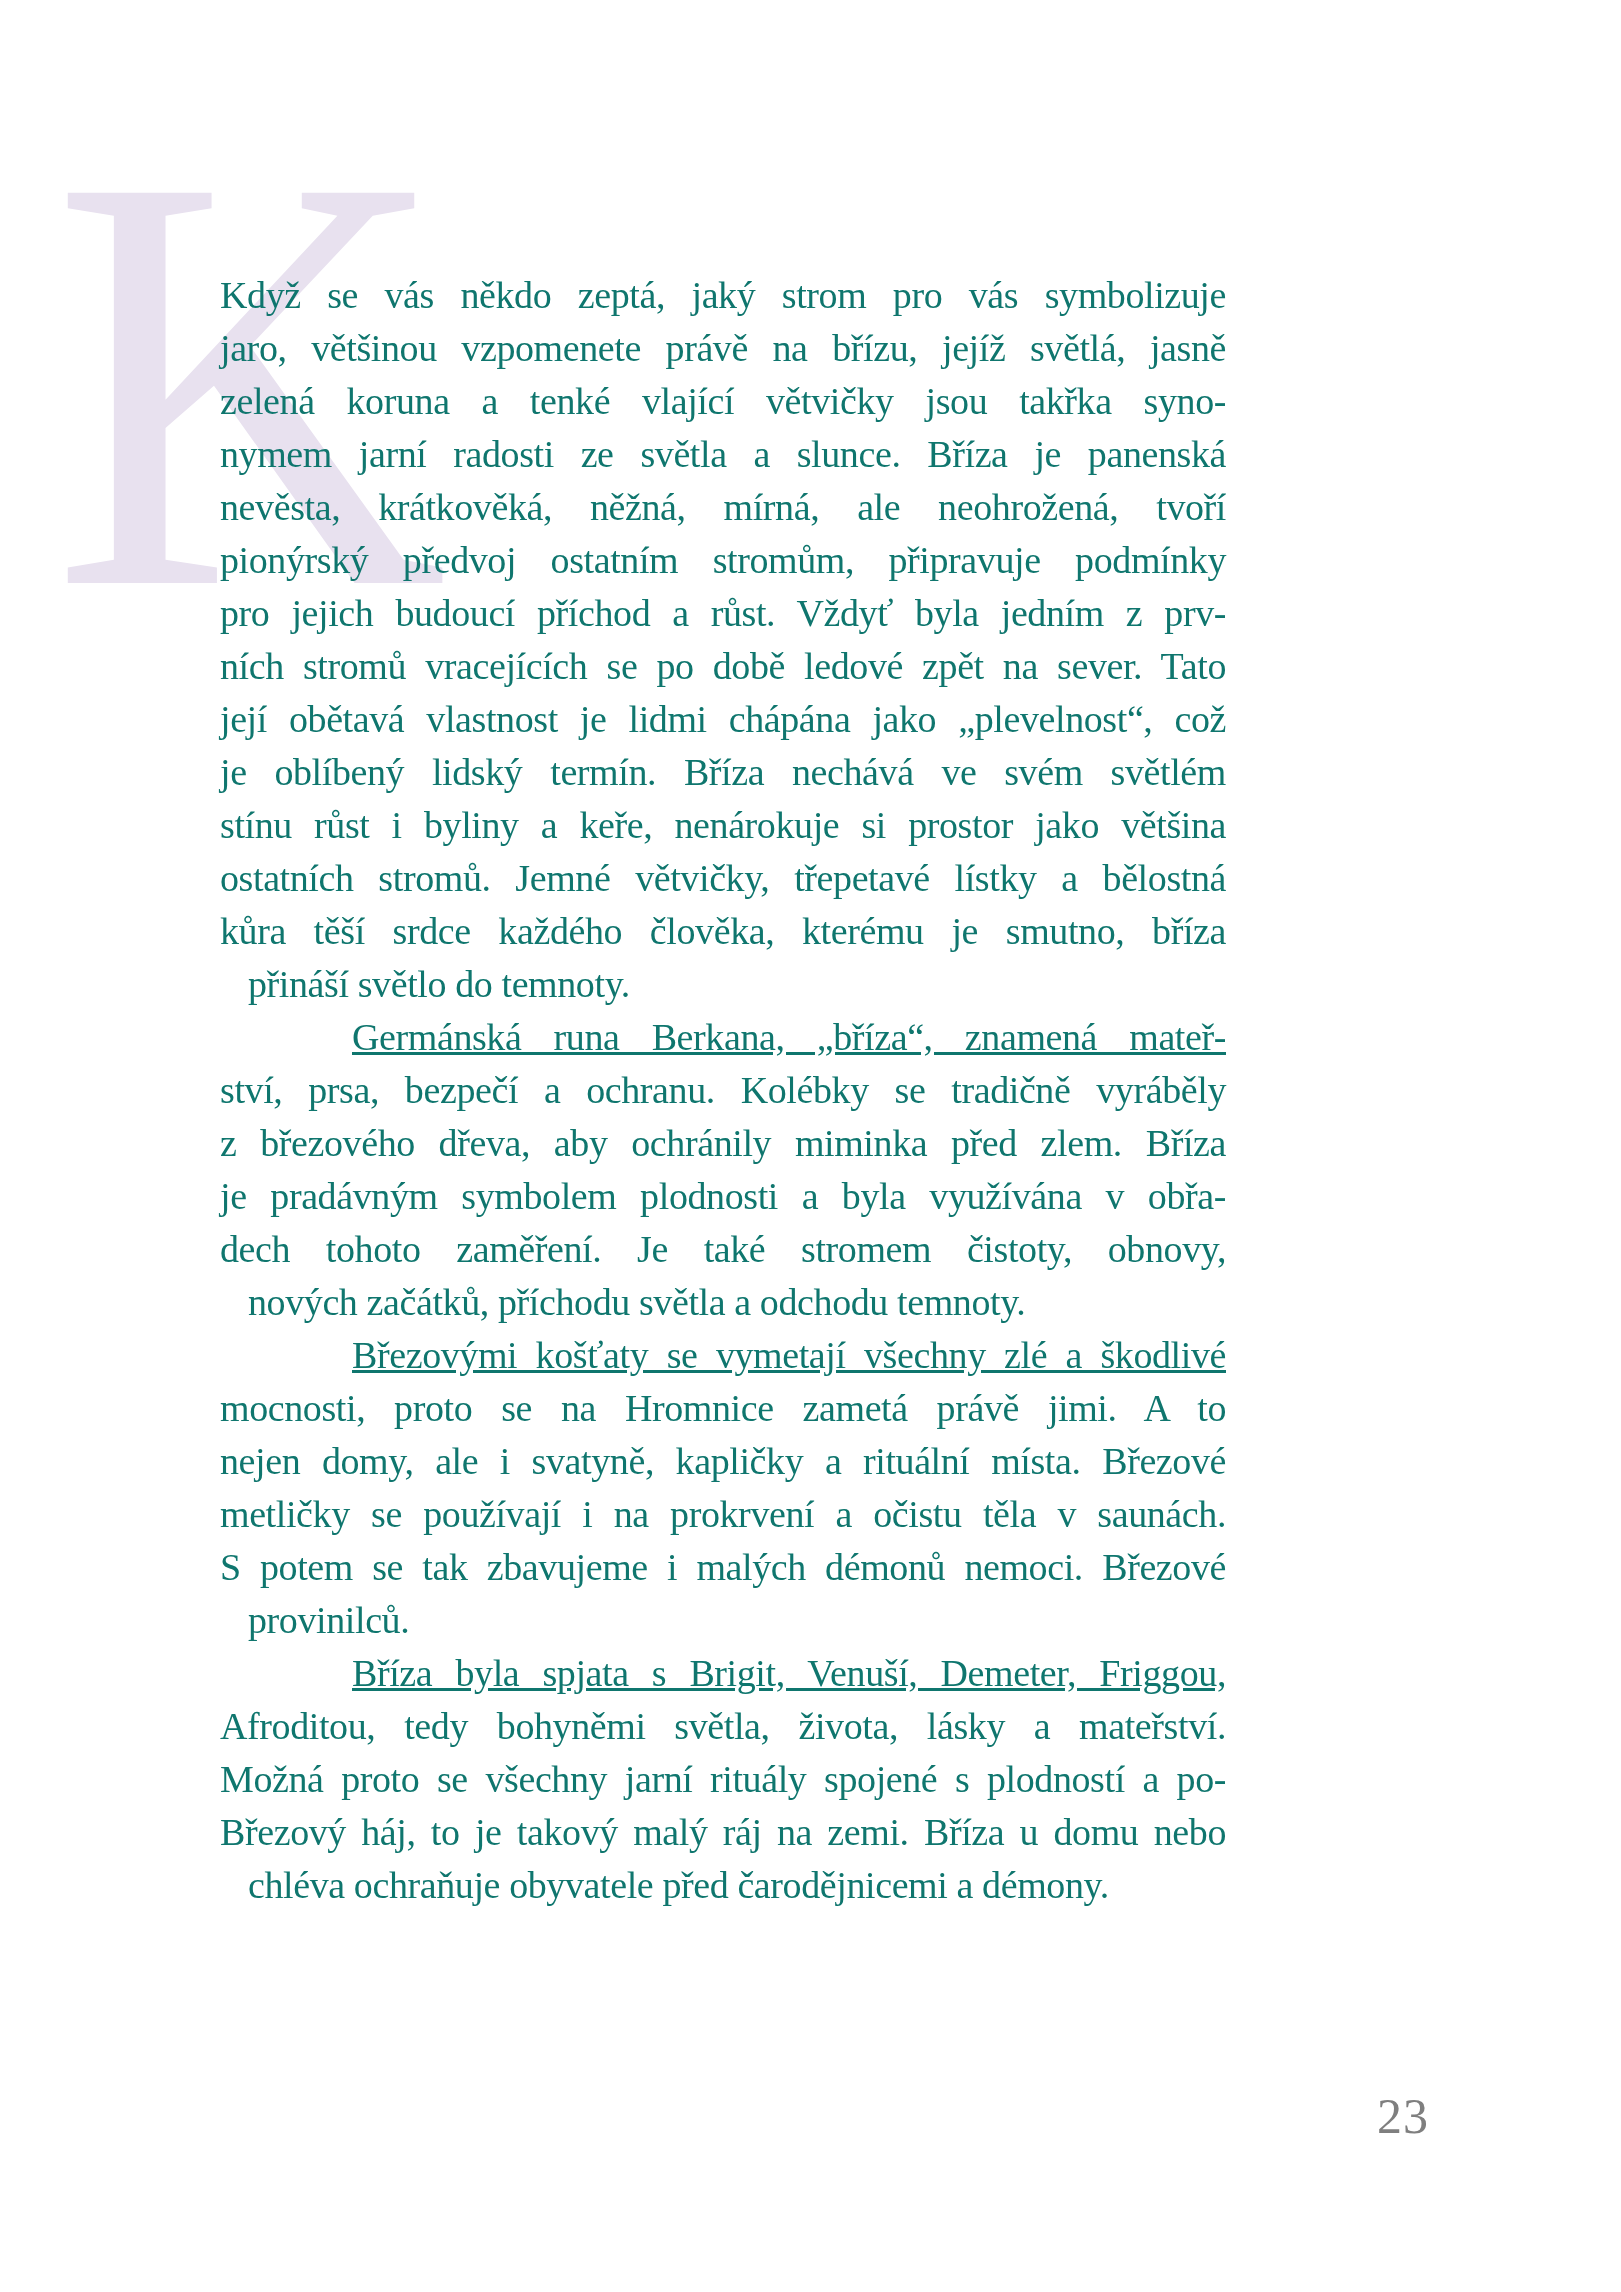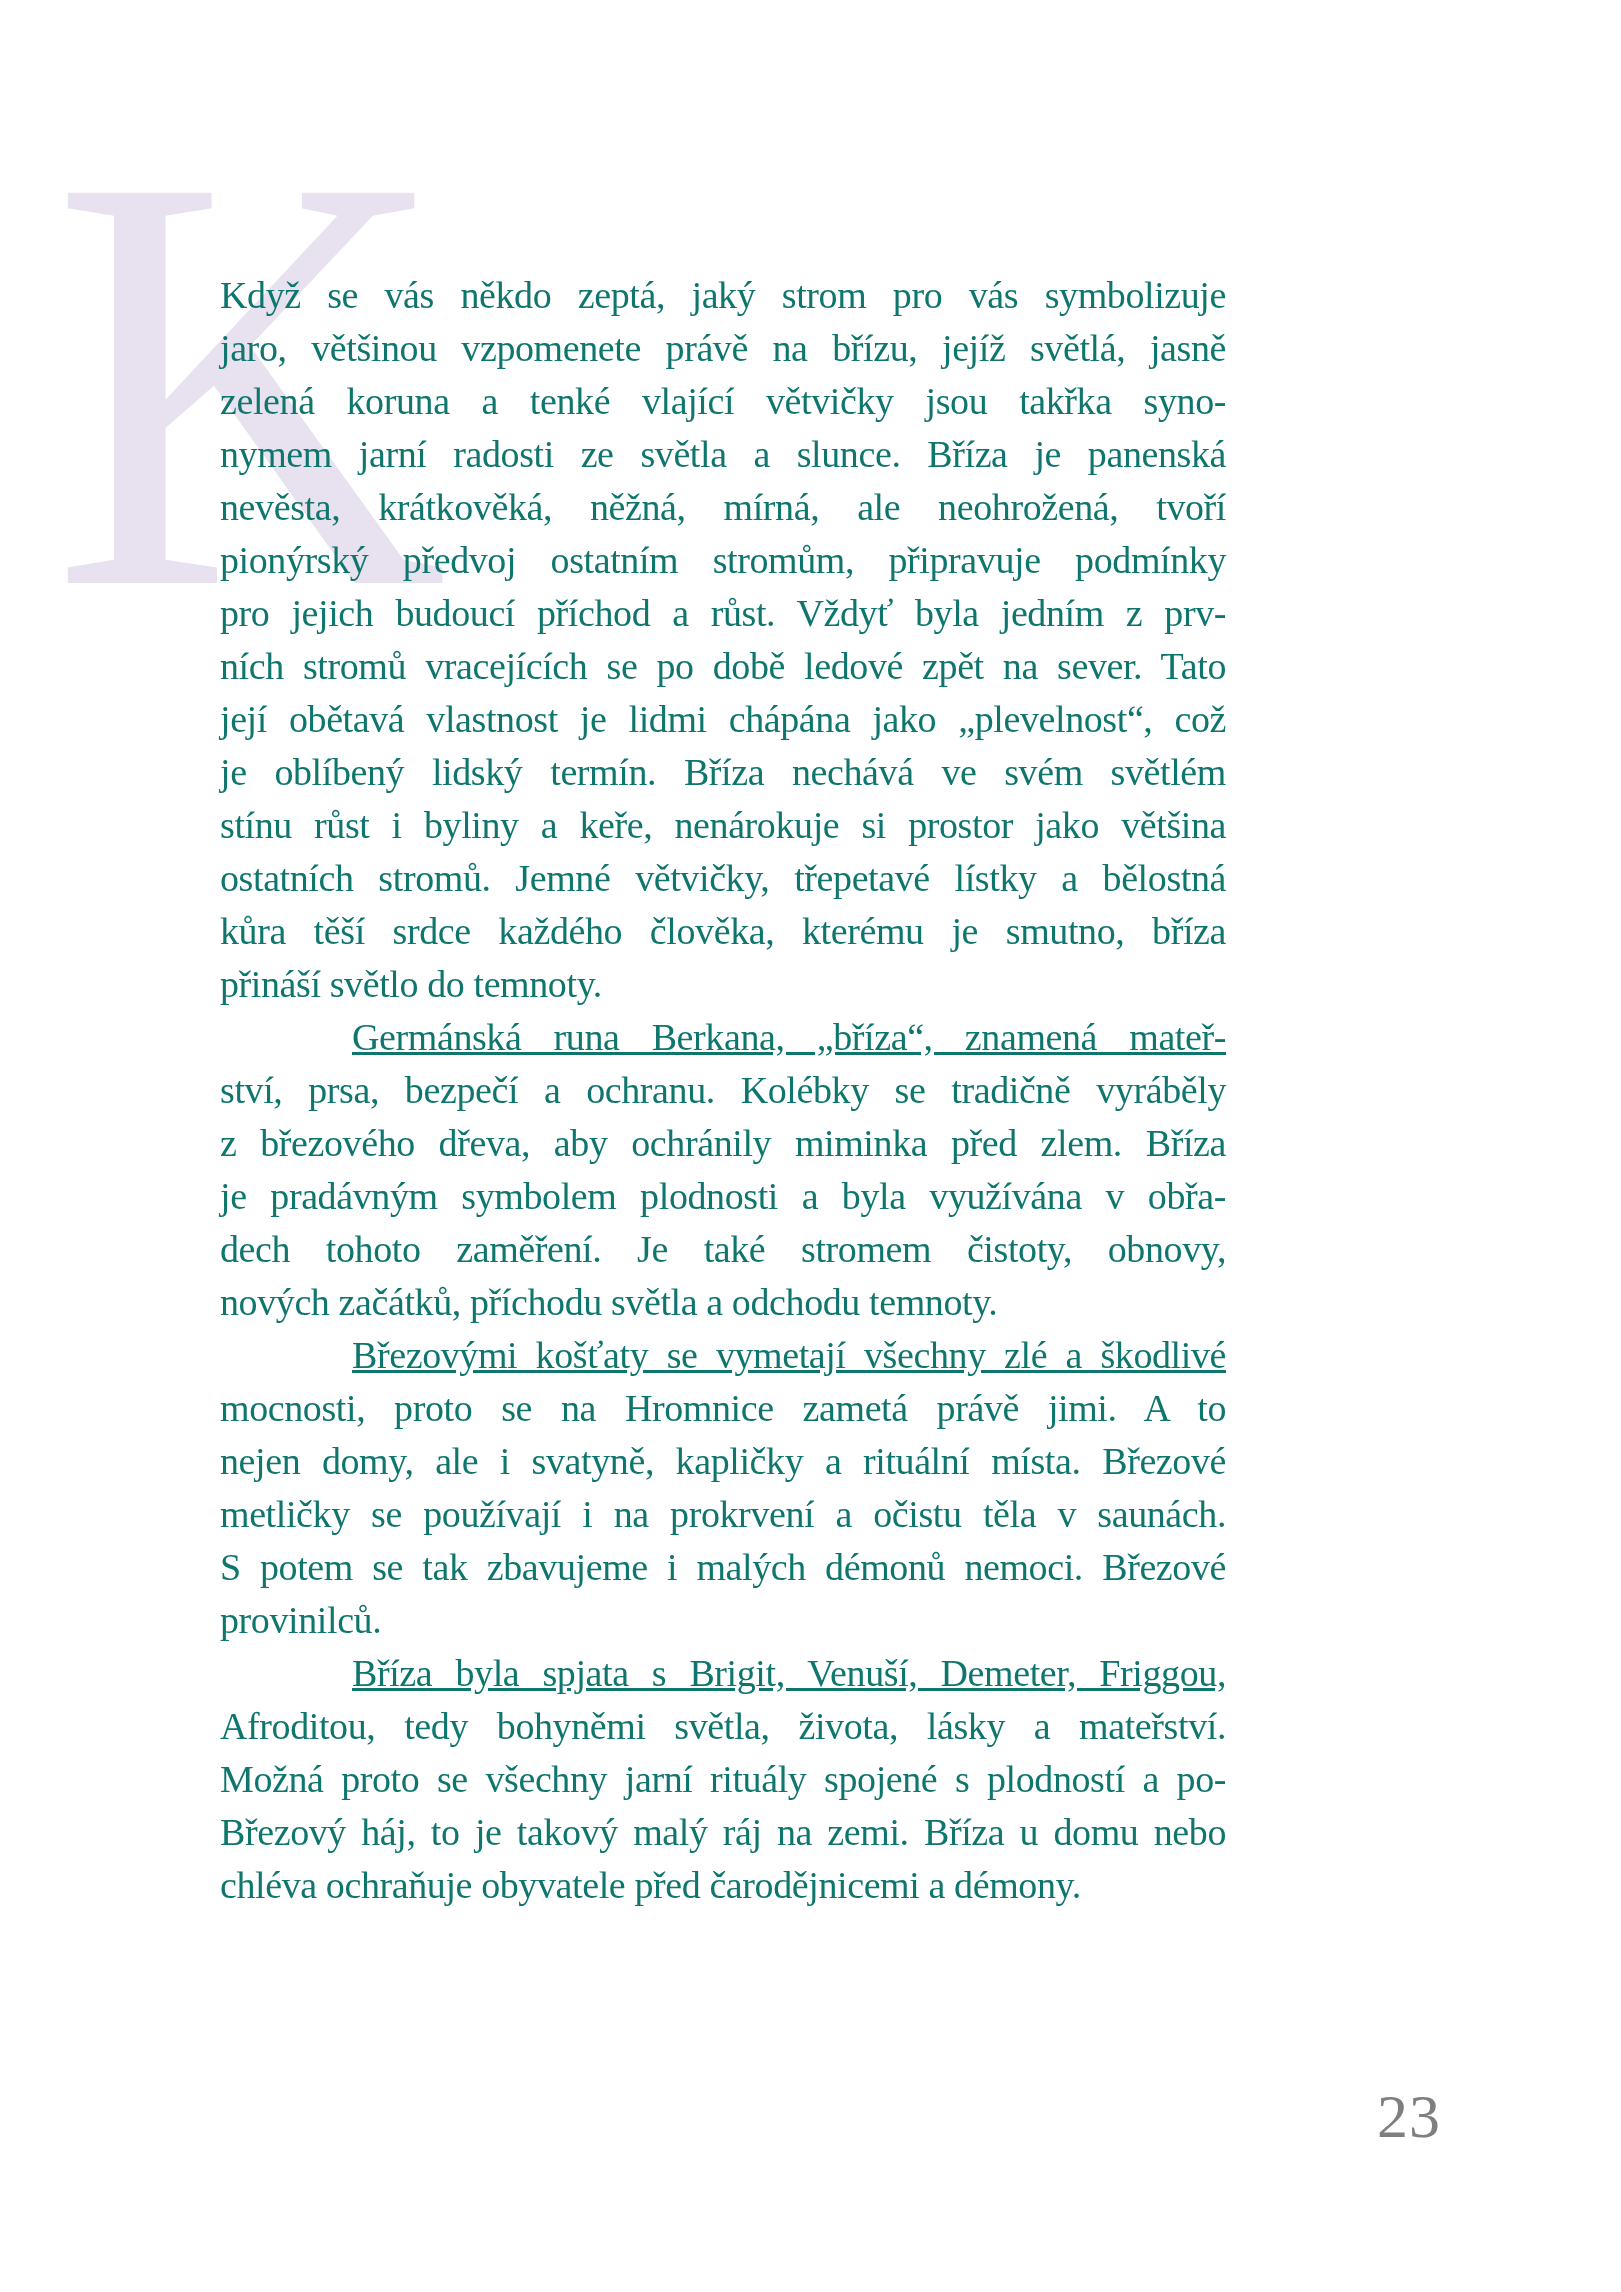--- a/index.html
+++ b/index.html
@@ -36,30 +36,31 @@
     font-size: 38px;
     line-height: 53px;
     letter-spacing: -0.4px;
   }
   .line {
     text-align: justify;
     text-align-last: justify;
   }
   .line.last {
     text-align-last: left;
+    margin-left: 28px;
   }
   .line.indent {
     text-indent: 132px;
     text-decoration: underline;
   }
   .page-number {
     position: absolute;
     left: 1377px;
     top: 2078px;
-    font-size: 62px;
+    font-size: 50px;
     line-height: 76px;
     letter-spacing: 0.9px;
     z-index: 1;
   }
 </style>
 </head>
 <body>
 
 <div class="page" style="background: rgb(255, 255, 255);">
   <div class="drop-cap" style="color: rgb(232, 225, 239);">K</div>

